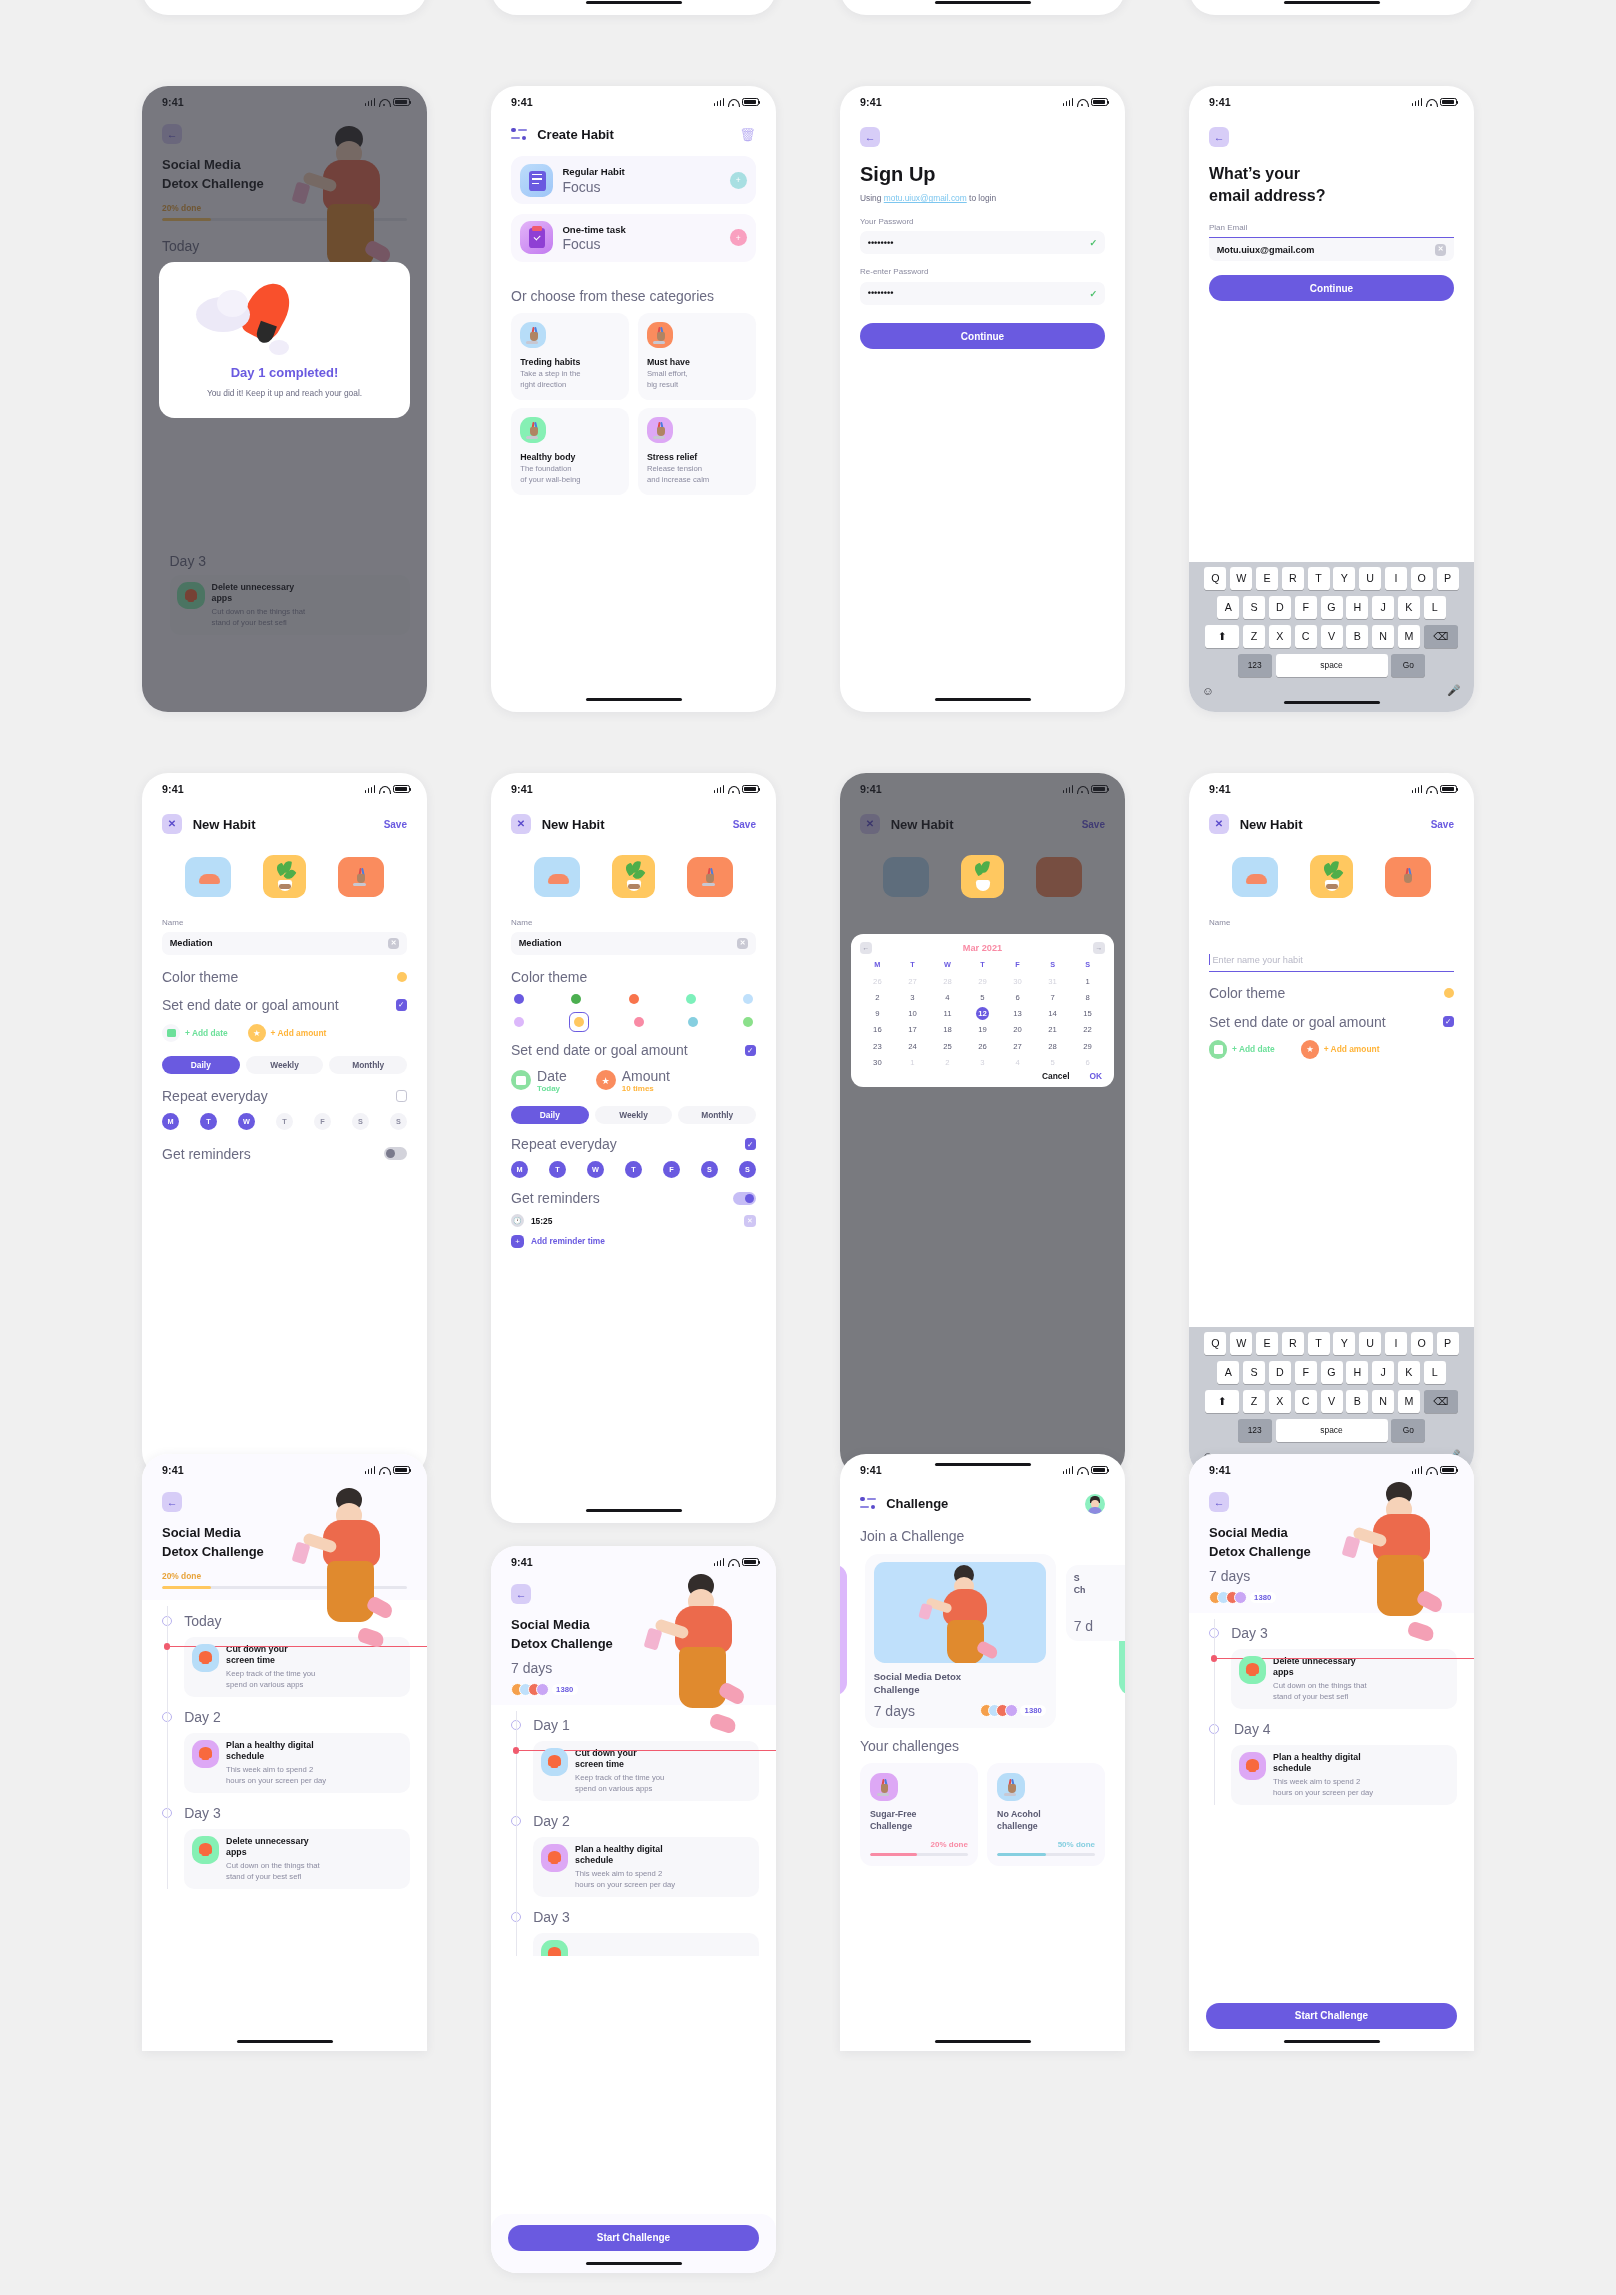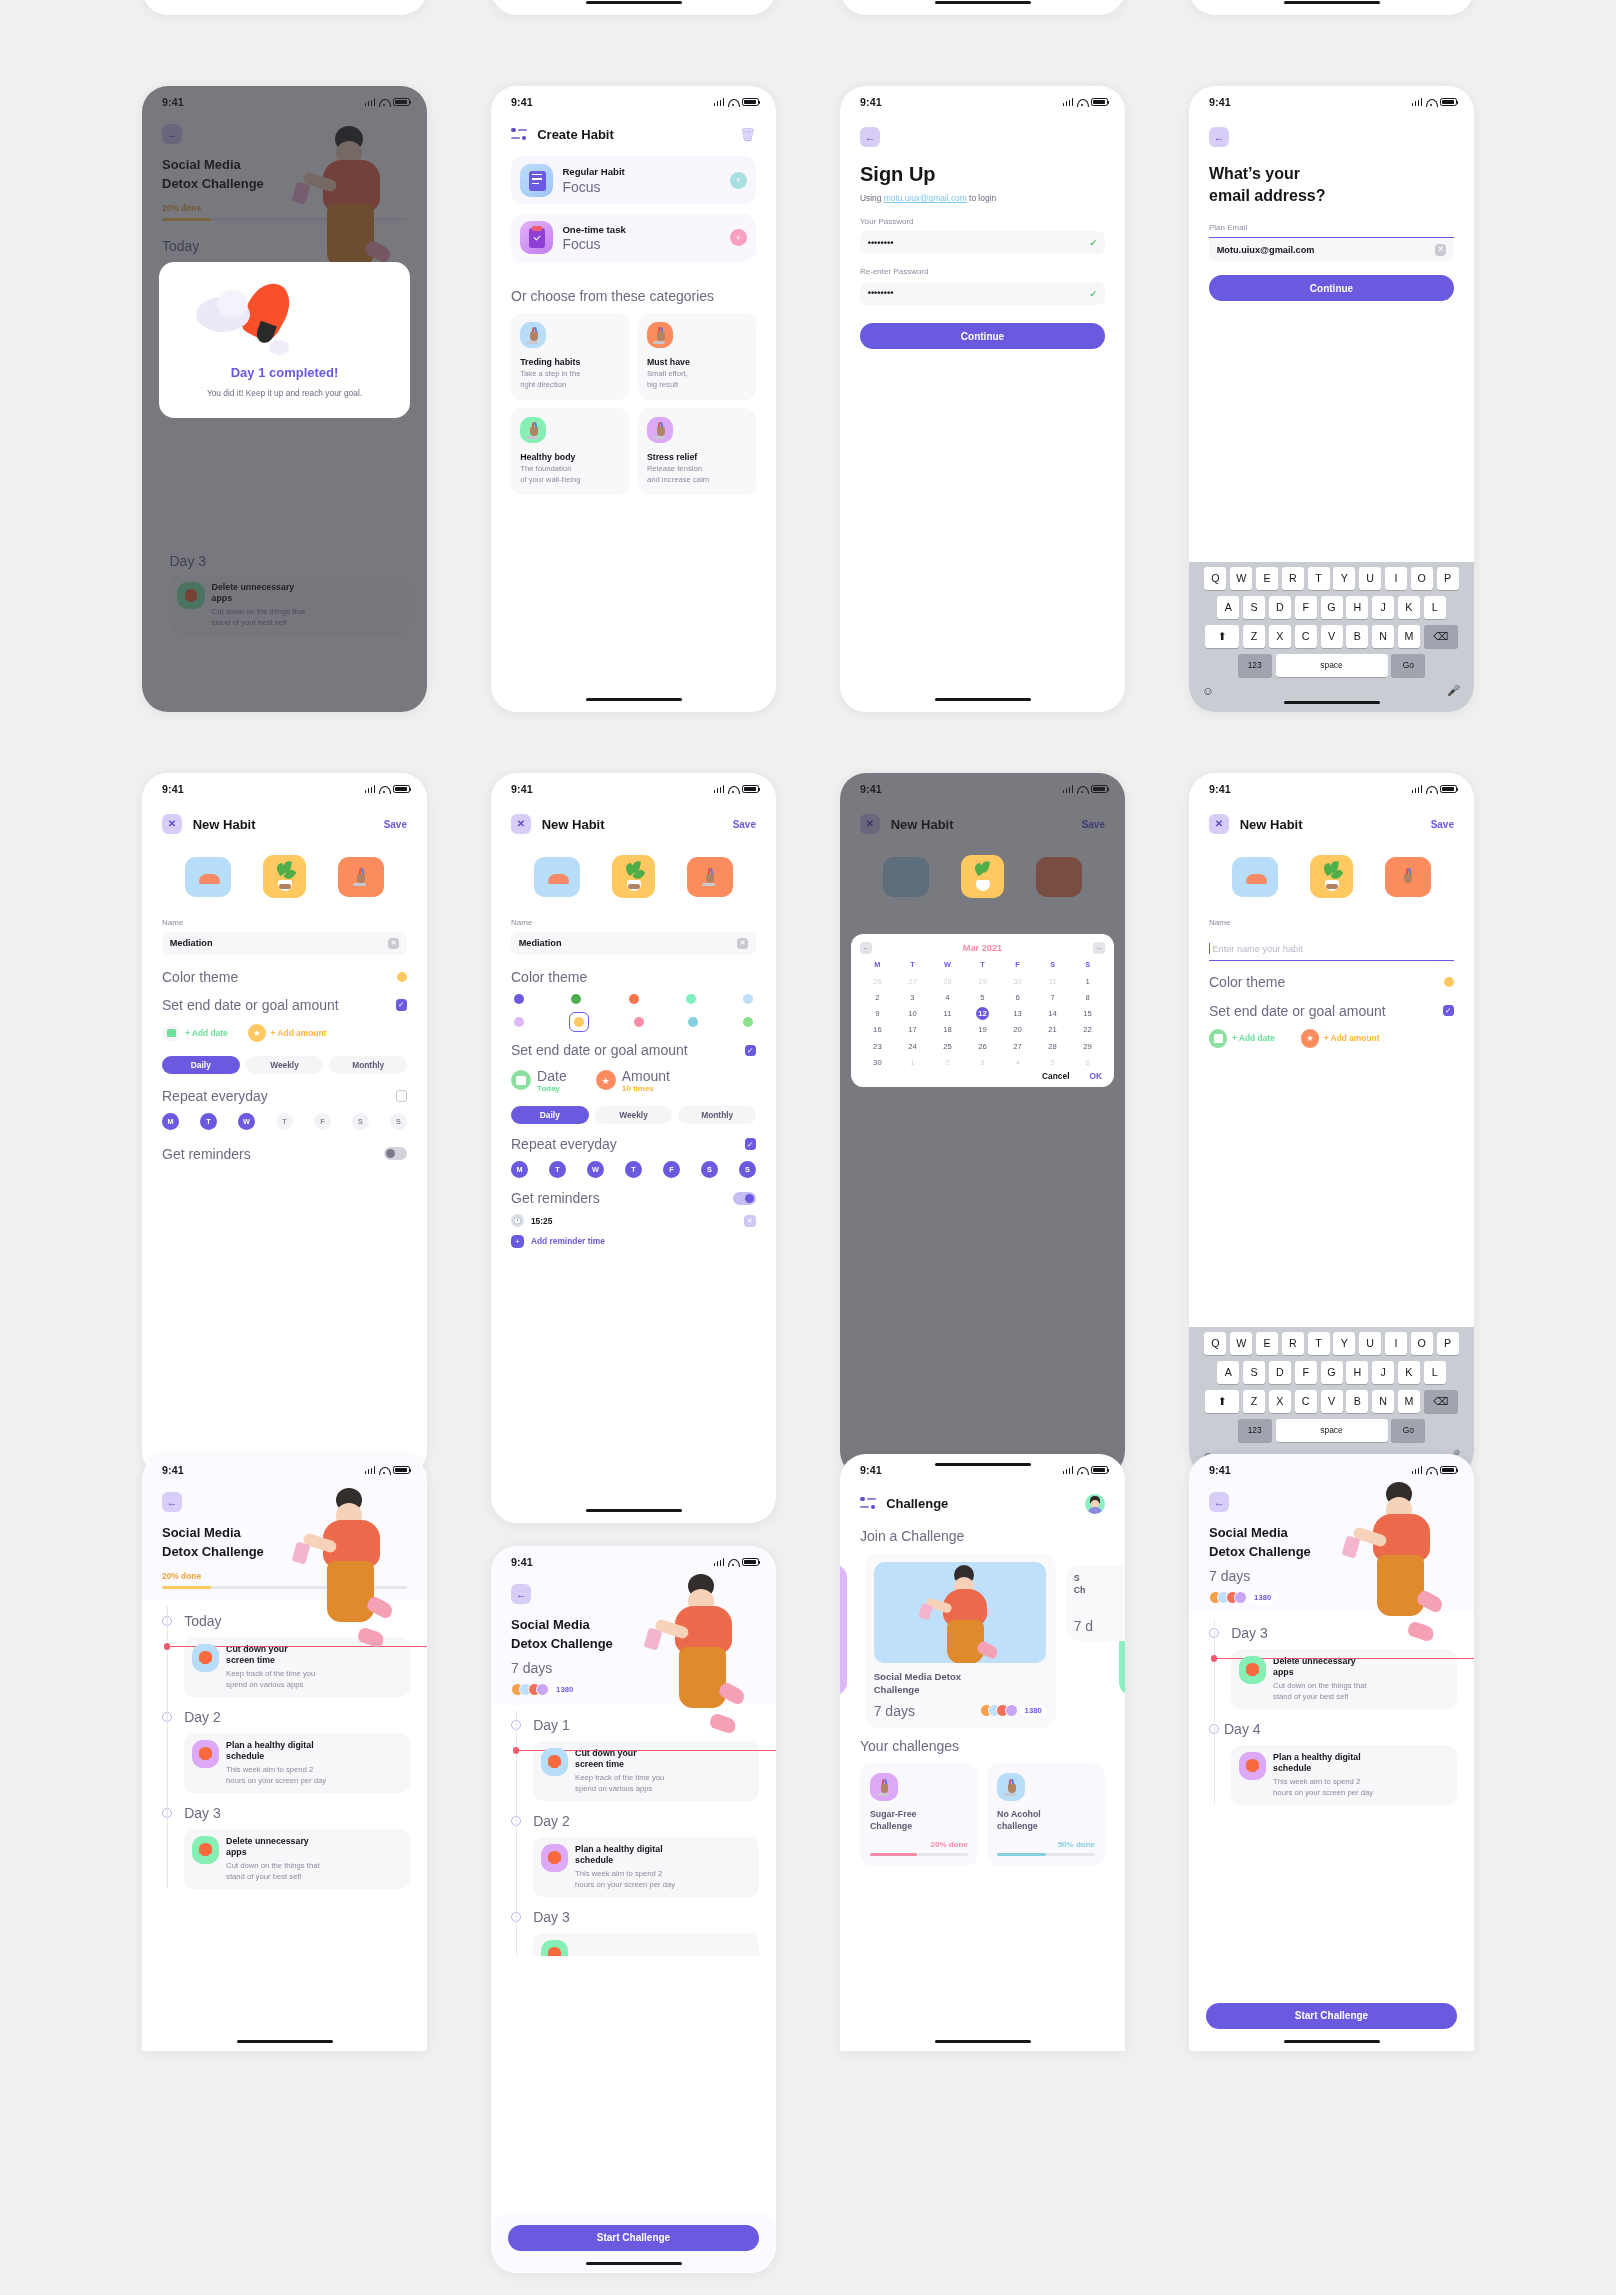--- a/index.html
+++ b/index.html
@@ -912,21 +912,21 @@
             <span class="leaf" style="left:20px;top:6.1px;width:8.4px;height:12.2px;transform:rotate(10deg);"></span>
             <span class="leaf" style="left:13.8px;top:9.2px;width:7.7px;height:10.7px;transform:rotate(-30deg);"></span>
             <span class="leaf" style="left:23px;top:13.8px;width:8.4px;height:10.7px;transform:rotate(40deg);"></span>
             <span class="pot" style="left:14.5px;top:24.5px;width:14.5px;height:11.5px;"></span>
             <span class="pot2" style="left:16px;top:29px;width:11.5px;height:4.6px;"></span>
           </span>
         </div>
       </div>
 
       <div class="field-label" style="margin-top:15.3px;">Name</div>
-      <div style="margin-top:11px;height:23px;border-bottom:1.2px solid #6a5ae0;display:flex;align-items:center;gap:2.3px;">
+      <div style="margin-top:22px;height:23px;border-bottom:1.2px solid #6a5ae0;display:flex;align-items:center;gap:2.3px;">
         <span style="width:1.1px;height:10.7px;background:#6a5ae0;display:block;"></span>
         <span style="font-size:9.2px;color:#b7b7c6;">Enter name your habit</span>
       </div>
 
       <div class="rowline" style="margin-top:13.8px;">
         <span class="smalltxt">Color theme</span>
         <span style="width:10px;height:10px;border-radius:50%;background:#ffc860;"></span>
       </div>
 
       <div class="rowline" style="margin-top:12.2px;">
@@ -1370,21 +1370,21 @@
         <div class="task-card">
           <div class="tile" style="width:27.5px;height:27.5px;background:#86f0b4;flex:0 0 auto;">
               <span class="bell" style="left:7.7px;top:6.9px;width:12.2px;height:10.7px;"></span>
             </div>
           <div>
             <div class="task-title"><span>Delete unnecessary</span><br><span>apps</span></div>
             <div class="task-desc"><span>Cut down on the things that</span><br><span>stand of your best sefl</span></div>
           </div>
         </div>
       </div>
-      <div style="display:flex;align-items:center;gap:5px;margin-top:12.2px;text-align:right;">
+      <div style="display:flex;align-items:center;gap:15px;margin-top:12.2px;text-align:right;">
         <span class="tl-dot"></span>
         <span class="smalltxt">Day 4</span>
       </div>
       <div style="margin-top:7.7px;padding-left:22px;">
         <div class="task-card">
           <div class="tile" style="width:27.5px;height:27.5px;background:#dda8f5;flex:0 0 auto;">
               <span class="bell" style="left:7.7px;top:6.9px;width:12.2px;height:10.7px;"></span>
             </div>
           <div>
             <div class="task-title"><span>Plan a healthy digital</span><br><span>schedule</span></div>

